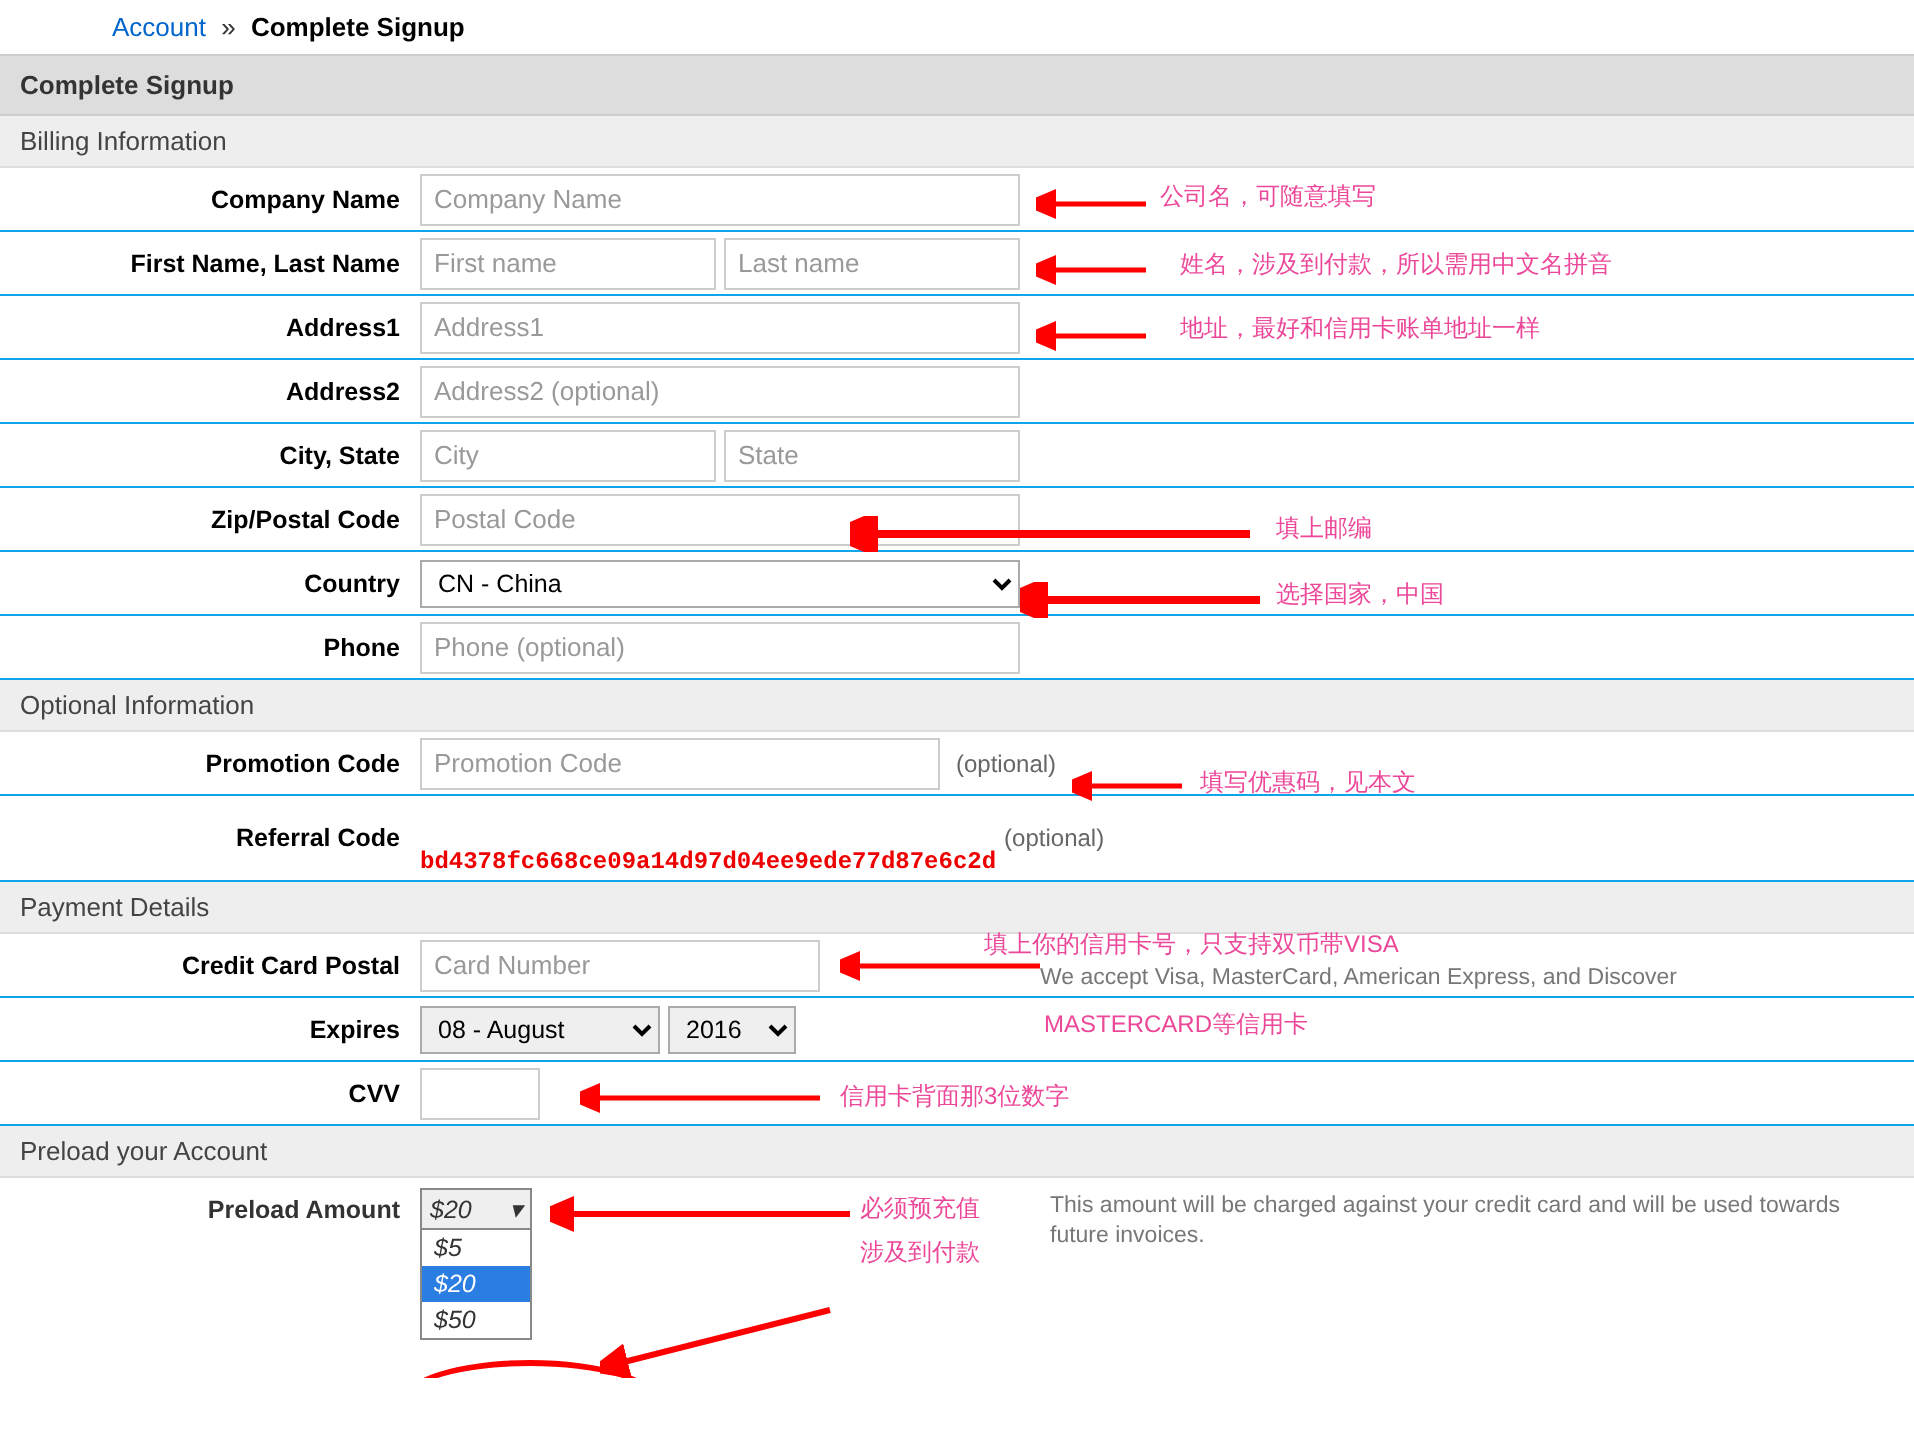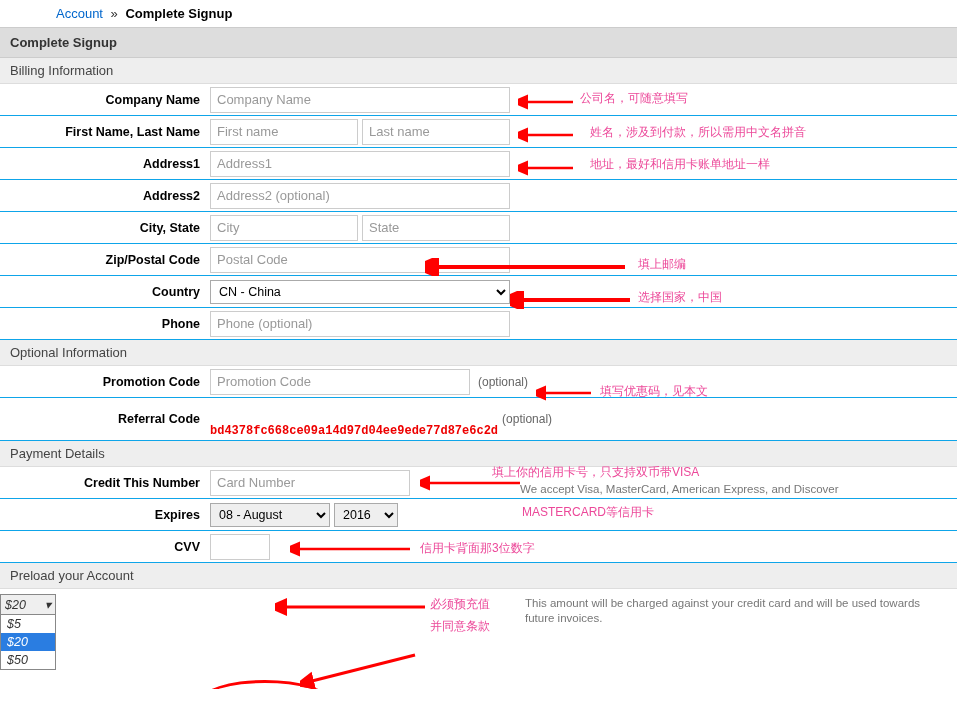--- a/index.html
+++ b/index.html
@@ -225,21 +225,21 @@
   <div class="form-label">Referral Code</div>
   <div class="form-field">
     <span class="referral">bd4378fc668ce09a14d97d04ee9ede77d87e6c2d</span>
   </div>
   <span class="form-extra" style="margin-left:4px">(optional)</span>
 </div>
 
 <div class="section-header">Payment Details</div>
 
 <div class="form-row">
-  <div class="form-label">Credit This Number</div>
+  <div class="form-label">Credit Card Postal</div>
   <div class="form-field">
     <input type="text" style="width: 200px;" placeholder="Card Number">
   </div>
 </div>
 
 <div class="form-row">
   <div class="form-label">Expires</div>
   <div class="form-field">
     <select style="width:120px"><option>08 - August</option></select>
     <select style="width:64px"><option>2016</option></select>
@@ -249,20 +249,21 @@
 <div class="form-row">
   <div class="form-label">CVV</div>
   <div class="form-field">
     <input type="text" class="inp-cvv" style="">
   </div>
 </div>
 
 <div class="section-header">Preload your Account</div>
 
 <div class="preload-wrap">
+  <div class="preload-left">Preload Amount</div>
   <div class="preload-dropdown">
     <div class="top">
       <span>$20</span>
       <span>▾</span>
     </div>
     <div class="opt">$5</div>
     <div class="opt selected">$20</div>
     <div class="opt">$50</div>
   </div>
 </div>
@@ -313,18 +314,18 @@
 <div class="anno" style="left:580px; top:90px;">公司名，可随意填写</div>
 <div class="anno" style="left:590px; top:124px;">姓名，涉及到付款，所以需用中文名拼音</div>
 <div class="anno" style="left:590px; top:156px;">地址，最好和信用卡账单地址一样</div>
 <div class="anno" style="left:638px; top:256px;">填上邮编</div>
 <div class="anno" style="left:638px; top:289px;">选择国家，中国</div>
 <div class="anno" style="left:600px; top:383px;">填写优惠码，见本文</div>
 <div class="anno" style="left:492px; top:464px;">填上你的信用卡号，只支持双币带VISA</div>
 <div class="anno" style="left:522px; top:504px;">MASTERCARD等信用卡</div>
 <div class="anno" style="left:420px; top:540px;">信用卡背面那3位数字</div>
 <div class="anno" style="left:430px; top:596px;">必须预充值</div>
-<div class="anno" style="left:430px; top:618px;">并同意条款</div>
+<div class="anno" style="left:430px; top:618px;">涉及到付款</div>
 
 <div class="credit-hint-block" style="top:482px;">We accept Visa, MasterCard, American Express, and Discover</div>
 <div class="credit-hint-block" style="top:596px; left:525px;">This amount will be charged against your credit card and will be used towards future invoices.</div>
 
 <div class="circle-oval" style="left:200px; top:680px; width:130px; height:42px;"></div>
 
 </body></html>

